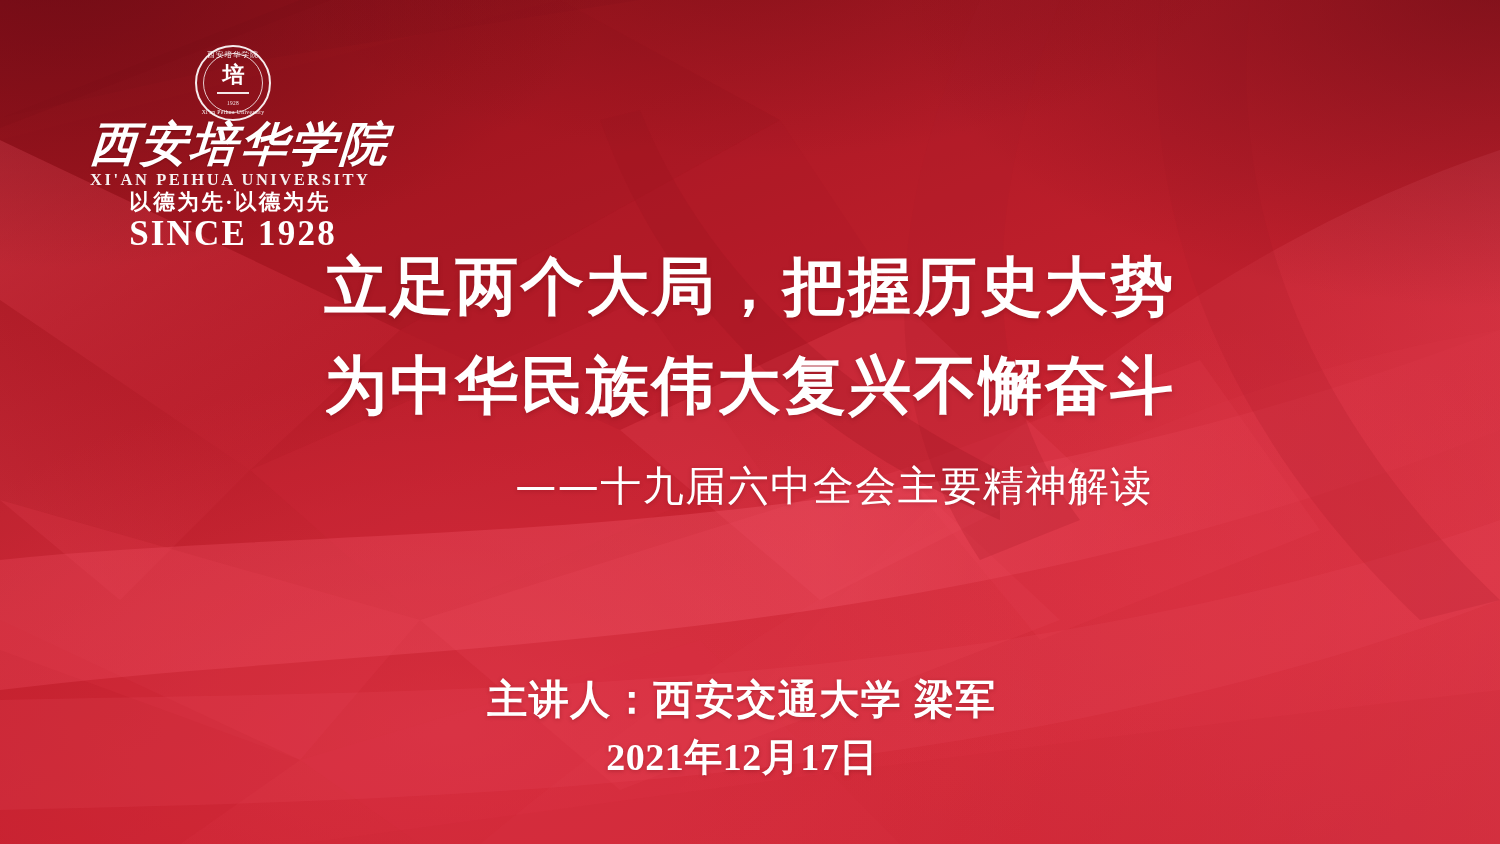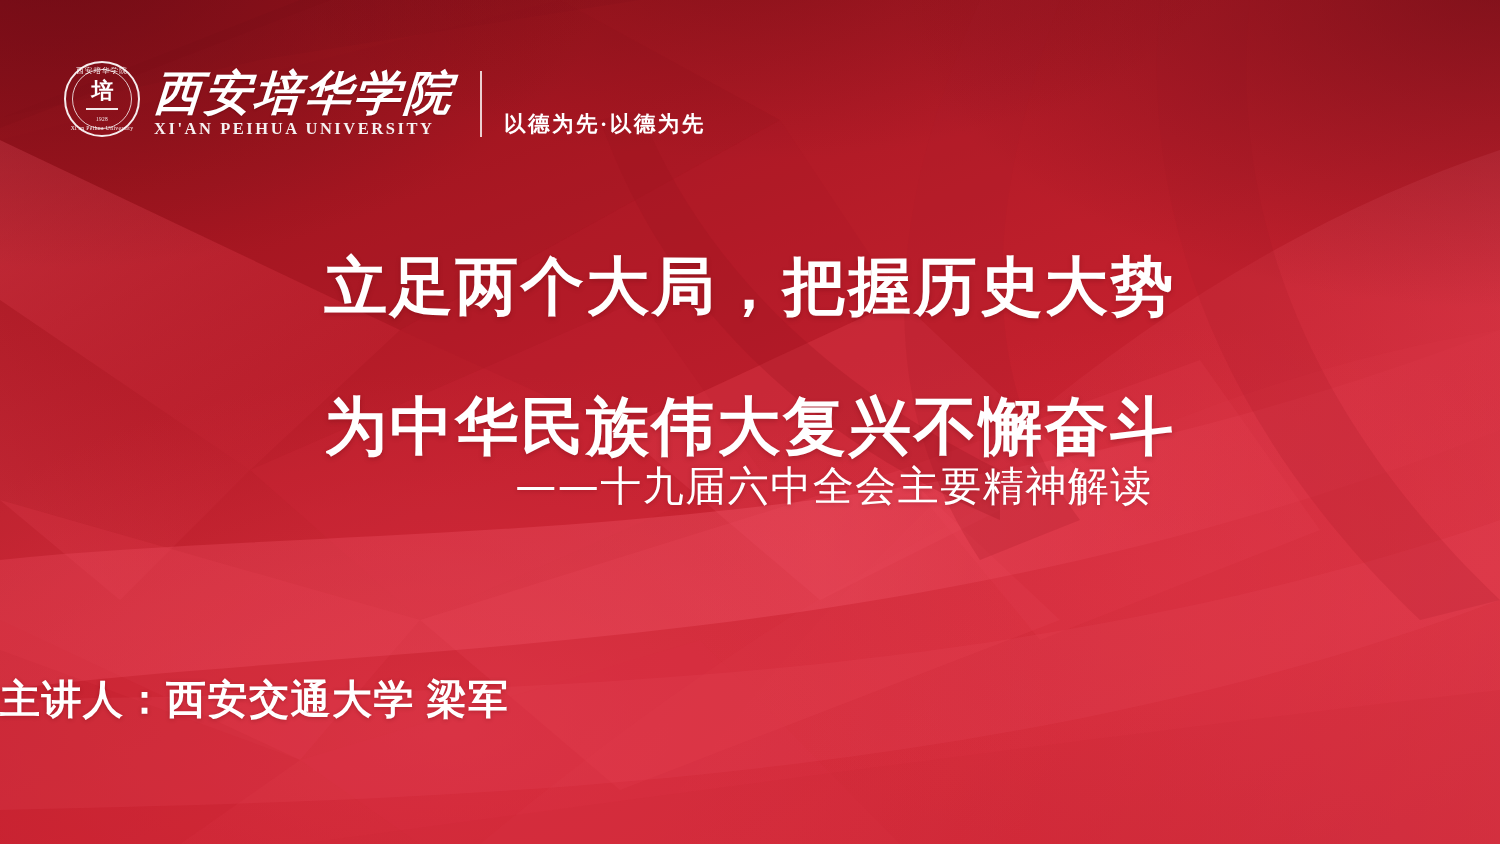--- a/index.html
+++ b/index.html
@@ -50,23 +50,24 @@
       radial-gradient(ellipse 820px 440px at 100% -2%, rgba(85,8,15,0.55) 0%, rgba(85,8,15,0) 74%),
       radial-gradient(ellipse 700px 300px at 50% -6%, rgba(95,10,18,0.40) 0%, rgba(95,10,18,0) 70%);
   }
 
   
   #bg-svg { position:absolute; inset:0; width:1500px; height:844px; }
 
   
   #logo-bar {
     position:absolute;
-    left:64px; top:45px;
-    display:flex; align-items:flex-end;
+    left:76px; top:45px;
+    display:flex; align-items:center;
     height:92px;
+    flex-direction:column;
   }
 
   #seal {
     position:relative;
     width:76px; height:76px;
     flex:0 0 76px;
   }
   #seal .ring-outer {
     position:absolute; inset:0;
     border:2px solid rgba(255,255,255,0.92);
@@ -192,21 +193,21 @@
     font-family:"DejaVu Sans", "Liberation Sans", sans-serif;
     font-size:63px;
     font-weight:700;
     color:#ffffff;
     letter-spacing:2.5px;
     line-height:1.0;
     white-space:nowrap;
     text-shadow:0 2px 5px rgba(88,6,14,0.28);
     margin-top:33px;
   }
-  #title-line-2 { margin-top:77px; }
+  #title-line-2 { margin-top:36px; }
 
   #subtitle {
     position:absolute;
     left:0; right:0;
     top:466px;
     text-align:center;
     padding-left:168px;
     font-family:"DejaVu Sans", "Liberation Sans", sans-serif;
     font-size:41px;
     font-weight:400;
@@ -215,20 +216,21 @@
     white-space:nowrap;
     line-height:1;
     text-shadow:0 1px 4px rgba(88,6,14,0.25);
   }
 
   
   #presenter-block {
     position:absolute;
     left:0; right:16px;
     top:680px;
+    text-align:center;
   }
   #presenter-name {
     font-family:"Liberation Serif", "DejaVu Serif", serif;
     font-size:40px;
     font-weight:700;
     color:#ffffff;
     letter-spacing:1.5px;
     white-space:nowrap;
     line-height:1.0;
     text-shadow:0 1px 4px rgba(88,6,14,0.3);
@@ -324,28 +326,30 @@
 
     <div id="logo-names">
       <div id="logo-cn">西安培华学院</div>
       <div id="logo-en">XI'AN PEIHUA UNIVERSITY</div>
     </div>
 
     <div id="logo-divider"></div>
 
     <div id="logo-motto-box">
       <div id="logo-motto">以德为先·以德为先</div>
+      <div id="logo-since">SINCE 1928</div>
     </div>
 
   </div>
 
   <div id="title-block">
     <div class="title-line" id="title-line-1">立足两个大局，把握历史大势</div>
     <div class="title-line" id="title-line-2">为中华民族伟大复兴不懈奋斗</div>
   </div>
 
   <div id="subtitle">——十九届六中全会主要精神解读</div>
 
   <div id="presenter-block">
     <div id="presenter-name">主讲人：西安交通大学  梁军</div>
+    <div id="presenter-date">2021年12月17日</div>
   </div>
 
 </div>
 
 </body></html>

